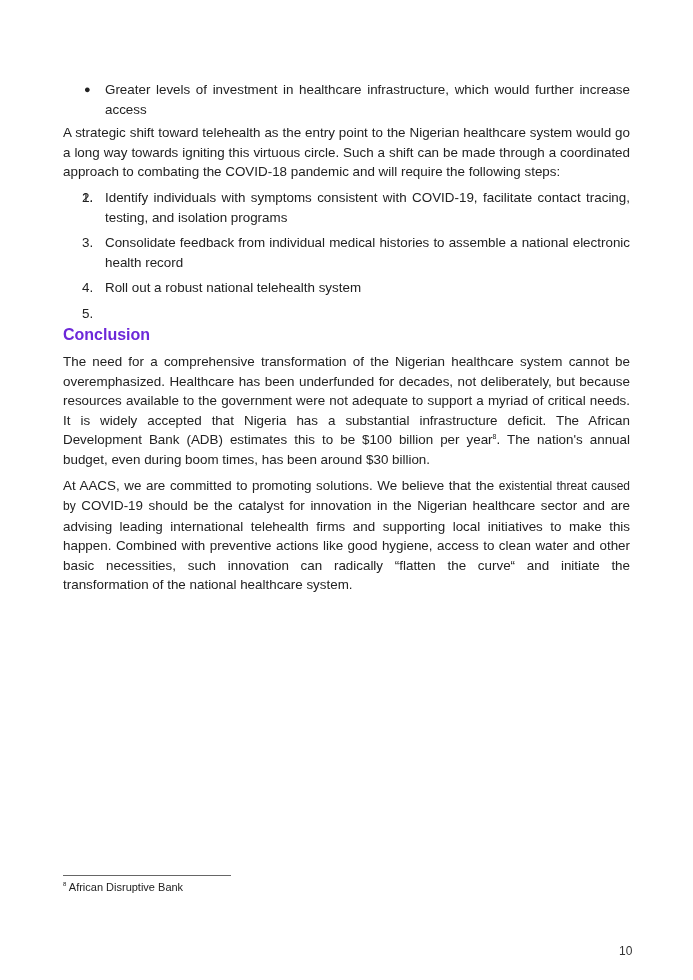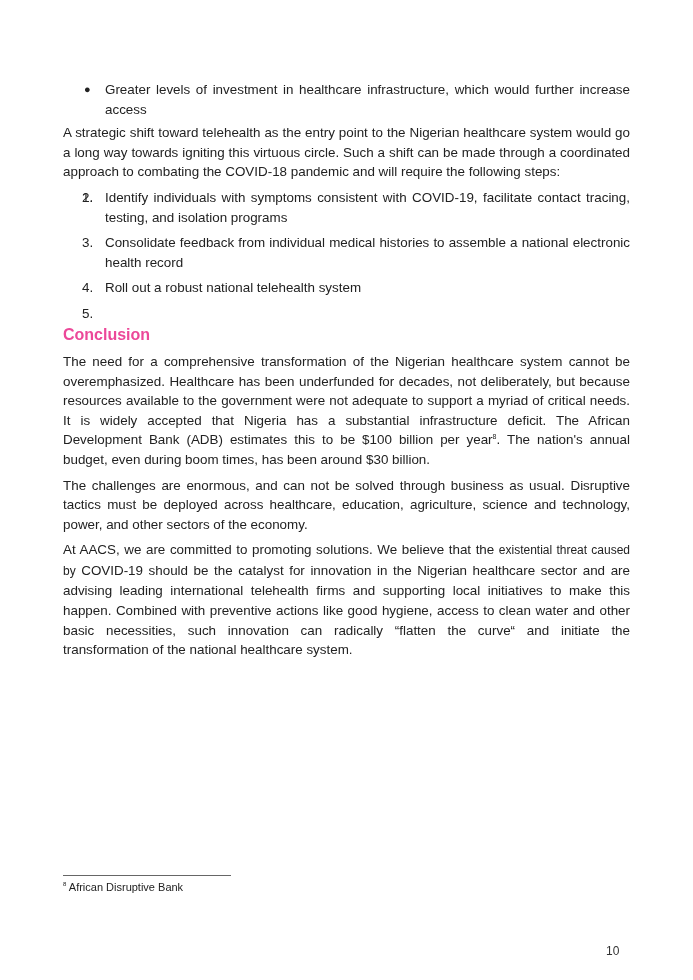--- a/index.html
+++ b/index.html
@@ -7,27 +7,27 @@
       font-family: "Liberation Sans", sans-serif; color: #222222; }
     .page { position: absolute; left: 63px; top: 80px; width: 567px; }
     p, li { font-size: 13.4px; line-height: 19.6px; text-align: justify; margin: 0; }
     .bullets { list-style: none; margin: 0 0 4px 0; padding: 0; }
     .bullets li { position: relative; padding-left: 42px; }
     .bullets li .dot { position: absolute; left: 21px; top: 0; font-size: 11px; }
     .para { margin-bottom: 6px; }
     .steps { list-style: none; margin: 0; padding: 0; }
     .steps li { position: relative; padding-left: 42px; margin-bottom: 6px; }
     .steps li .num { position: absolute; left: 19px; top: 0; }
-    h2 { font-size: 16px; font-weight: bold; margin: 28px 0 8px 0; color: #ec4899; }
+    h2 { font-size: 16px; font-weight: bold; margin: 28px 0 8px 0; color: #6d28d9; }
     .small { font-size: 12px; }
     sup { font-size: 7px; vertical-align: super; line-height: 0; }
     .footnote-rule { position: absolute; left: 63px; top: 875px; width: 168px; height: 1px; background: #666666; }
     .footnote { position: absolute; left: 63px; top: 881px; font-size: 11px; color: #222; }
     .footnote sup { font-size: 6px; }
-    .page-number { position: absolute; left: 606px; top: 944px; font-size: 12px; color: #333; }
+    .page-number { position: absolute; left: 619px; top: 944px; font-size: 12px; color: #333; }
   </style>
 </head>
 <body>
 
 <div class="page">
   <ul class="bullets">
     <li>
       <span class="dot">●</span>
       <span>Greater levels of investment in healthcare infrastructure, which would further increase access</span>
     </li>
@@ -40,21 +40,20 @@
     <li><span class="num">2.</span><span>Identify individuals with symptoms consistent with COVID-19, facilitate contact tracing, testing, and isolation programs</span></li>
     <li><span class="num">3.</span><span>Consolidate feedback from individual medical histories to assemble a national electronic health record</span></li>
     <li><span class="num">4.</span><span>Roll out a robust national telehealth system</span></li>
     <li><span class="num">5.</span></li>
   </ol>
 
   <h2>Conclusion</h2>
 
   <p class="para"><span>The need for a comprehensive transformation of the Nigerian healthcare system cannot be overemphasized. Healthcare has been underfunded for decades, not deliberately, but because resources available to the government were not adequate to support a myriad of critical needs. It is widely accepted that Nigeria has a substantial infrastructure deficit. The African Development Bank (ADB) estimates this to be $100 billion per year</span><sup>8</sup><span>.  The nation's annual budget, even during boom times, has been around $30 billion.</span></p>
 
-  <p class="para">The challenges are enormous, and can not be solved through business as usual. Disruptive tactics must be deployed across healthcare, education, agriculture, science and technology, power, and other sectors of the economy.</p>
 
   <p class="para"><span>At AACS, we are committed to promoting solutions. We believe that the </span><span class="small">existential threat caused by</span><span> COVID-19 should be the catalyst for innovation in the Nigerian healthcare sector and are advising leading international telehealth firms and supporting local initiatives to make this happen. Combined with preventive actions like good hygiene, access to clean water and other basic necessities, such innovation can radically “flatten the curve“ and initiate the transformation of the national healthcare system.</span></p>
 </div>
 
 <div class="footnote-rule"></div>
 <div class="footnote"><sup>8</sup> <span>African Disruptive Bank</span></div>
 
 <div class="page-number">10</div>
 
 </body></html>

